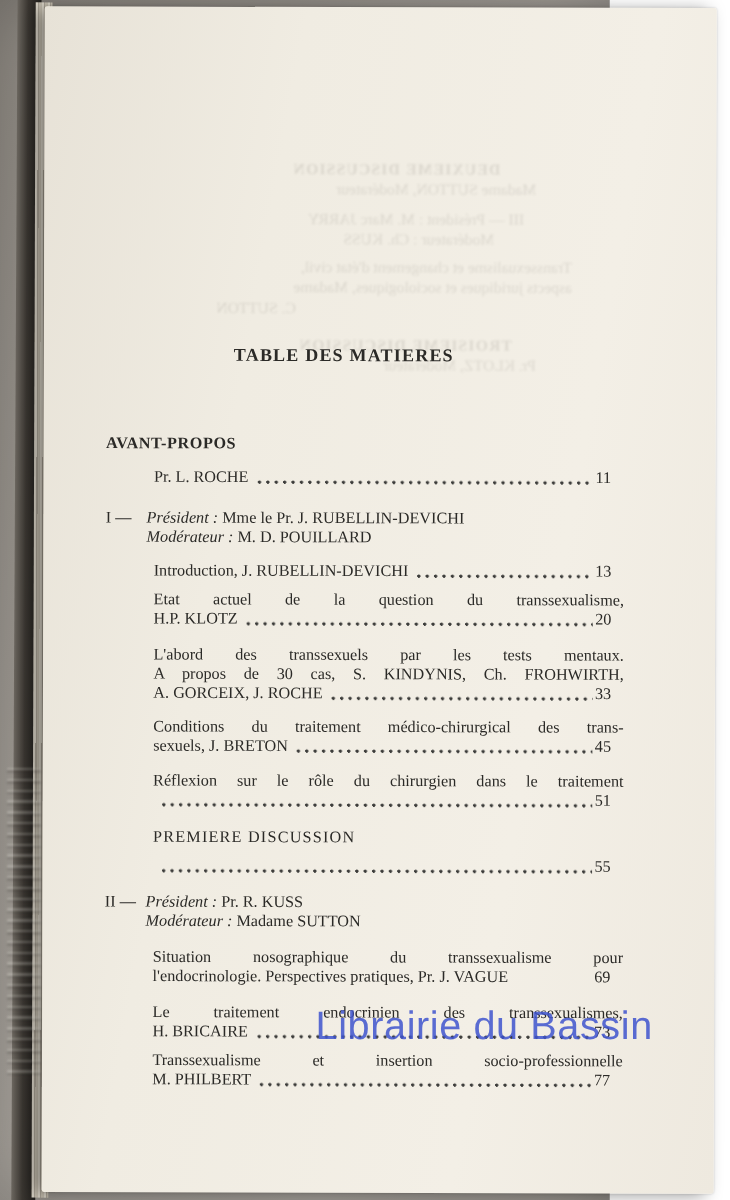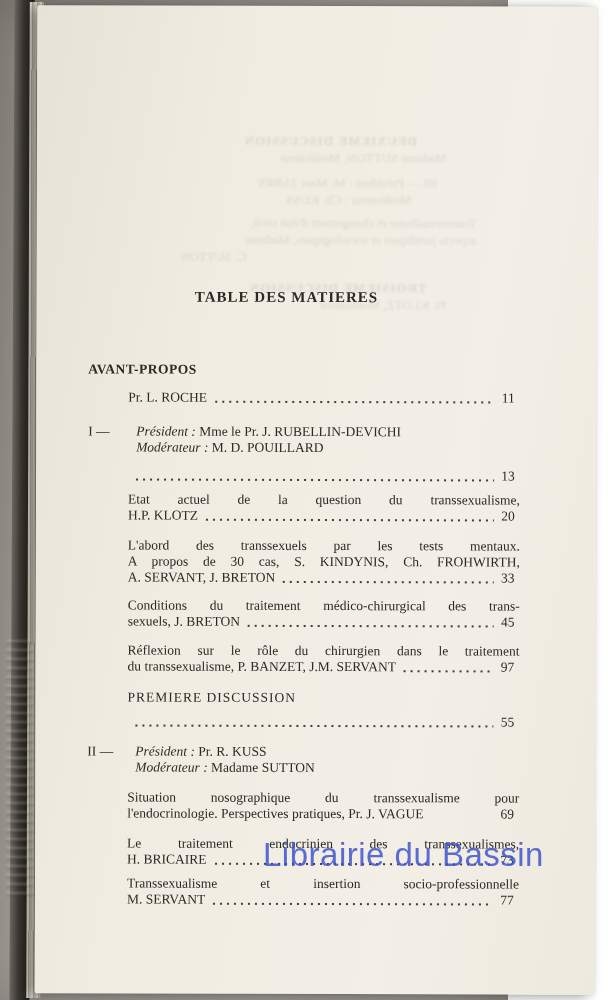--- a/index.html
+++ b/index.html
@@ -66,34 +66,34 @@
     margin-top: 57px; font-weight: bold; letter-spacing: 0.5px;
   }
   .h-discussion {
     margin-top: 15px; margin-left: 40px; letter-spacing: 1px;
   }
 
   .section { display: flex; margin-top: 18px; }
   .section.s2 { margin-top: 14px; }
   .sec-num { flex: 0 0 34px; }
   .sec-rows { flex: 1; }
-  .it { font-style: italic; margin-left: 14px; }
+  .it { font-style: italic; }
 
   .entry { margin-left: 40px; }
   .wrap-line { text-align: justify; text-align-last: justify; }
   .entry-last { display: flex; align-items: baseline; }
   .entry-last .txt { white-space: nowrap; }
   .leader {
     flex: 1 1 auto; min-width: 10px; height: 14px;
     margin: 0 2px 0 6px; align-self: flex-end;
     background-image: radial-gradient(circle at 3px 10px, #3c3c3a 1.15px, rgba(0,0,0,0) 1.55px);
     background-size: 7px 14px; background-repeat: repeat-x;
   }
   .leader.plain { background: none; }
-  .pagenum { flex: 0 0 auto; min-width: 24px; text-align: center; }
+  .pagenum { flex: 0 0 auto; min-width: 24px; text-align: left; }
 
   .watermark {
     position: absolute; left: 263px; top: 836px;
     font-family: "Liberation Sans", sans-serif;
     font-size: 33px; font-weight: 500; letter-spacing: 0.5px;
     color: rgba(62, 83, 206, 0.85);
     white-space: nowrap;
     pointer-events: none;
   }
 </style>
@@ -136,59 +136,59 @@
       <div class="section">
         <span class="sec-num">I —</span>
         <div class="sec-rows">
           <div><span class="it">Président :</span> <span>Mme le Pr. J. RUBELLIN-DEVICHI</span></div>
           <div><span class="it">Modérateur :</span> <span>M. D. POUILLARD</span></div>
         </div>
       </div>
 
       <div class="entry" style="margin-top:12px">
         <div class="entry-last">
+          <span class="txt">Introduction, J. RUBELLIN-DEVICHI</span>
           <span class="leader"></span>
           <span class="pagenum">13</span>
         </div>
       </div>
 
       <div class="entry" style="margin-top:8px">
         <div class="wrap-line">Etat actuel de la question du transsexualisme,</div>
         <div class="entry-last">
           <span class="txt">H.P. KLOTZ</span>
           <span class="leader"></span>
           <span class="pagenum">20</span>
         </div>
       </div>
 
       <div class="entry" style="margin-top:14px">
         <div class="wrap-line">L'abord des transsexuels par les tests mentaux.</div>
         <div class="wrap-line">A propos de 30 cas, S. KINDYNIS, Ch. FROHWIRTH,</div>
         <div class="entry-last">
-          <span class="txt">A. SERVANT, J. BRETON</span>
+          <span class="txt">A. GORCEIX, J. ROCHE</span>
           <span class="leader"></span>
           <span class="pagenum">33</span>
         </div>
       </div>
 
       <div class="entry" style="margin-top:12px">
         <div class="wrap-line">Conditions du traitement médico-chirurgical des trans-</div>
         <div class="entry-last">
           <span class="txt">sexuels, J. BRETON</span>
           <span class="leader"></span>
           <span class="pagenum">45</span>
         </div>
       </div>
 
       <div class="entry" style="margin-top:13px">
         <div class="wrap-line">Réflexion sur le rôle du chirurgien dans le traitement</div>
         <div class="entry-last">
-          <span class="txt">du transsexualisme, P. BANZET, J.M. SERVANT</span>
-          <span class="leader"></span>
-          <span class="pagenum">97</span>
+          <span class="leader"></span>
+          <span class="pagenum">51</span>
         </div>
       </div>
 
       <div class="h-discussion">PREMIERE DISCUSSION</div>
 
       <div class="entry" style="margin-top:8px">
         <div class="entry-last">
           <span class="leader"></span>
           <span class="pagenum">55</span>
         </div>
@@ -216,21 +216,21 @@
         <div class="entry-last">
           <span class="txt">H. BRICAIRE</span>
           <span class="leader"></span>
           <span class="pagenum">73</span>
         </div>
       </div>
 
       <div class="entry" style="margin-top:8px">
         <div class="wrap-line">Transsexualisme et insertion socio-professionnelle</div>
         <div class="entry-last">
-          <span class="txt">M. SERVANT</span>
+          <span class="txt">M. PHILBERT</span>
           <span class="leader"></span>
           <span class="pagenum">77</span>
         </div>
       </div>
 
     </div>
   </div>
 
   <div class="watermark">Librairie du Bassin</div>
 </div>

